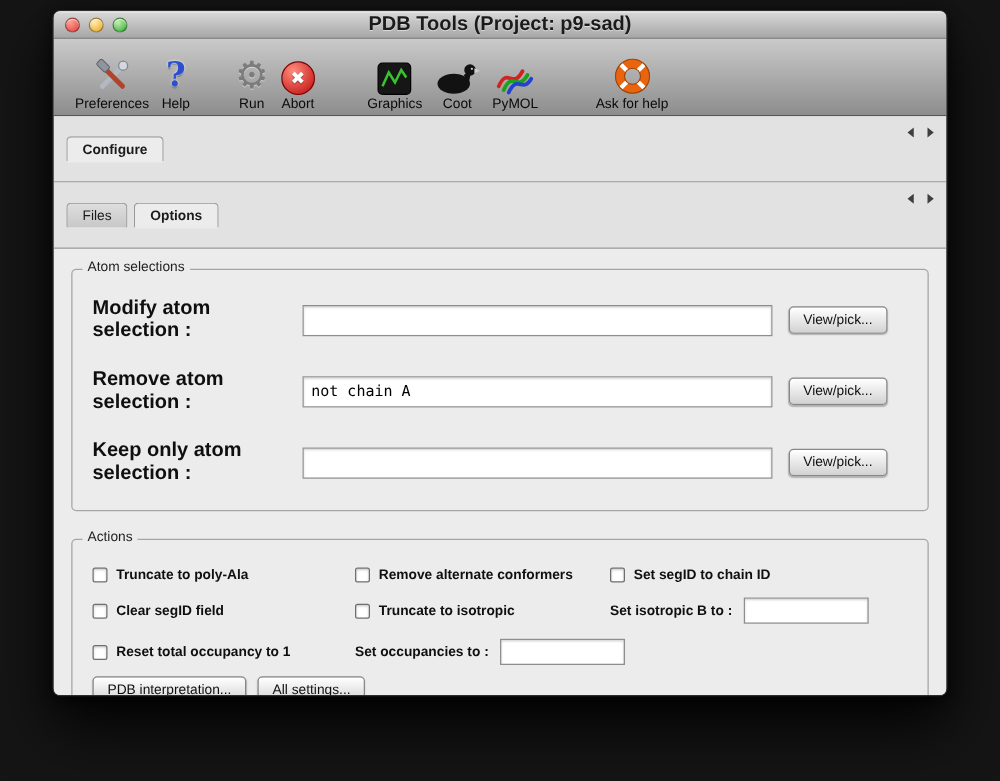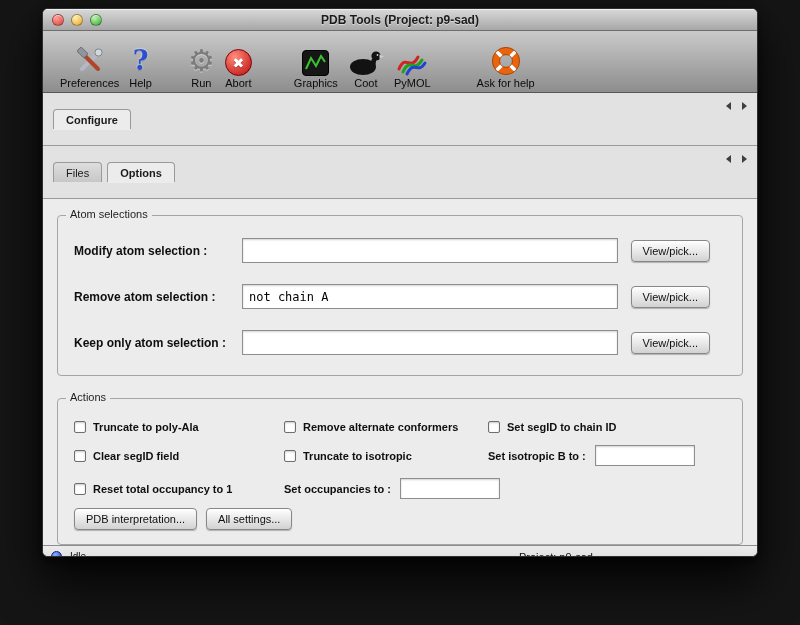--- a/index.html
+++ b/index.html
@@ -15,21 +15,21 @@
   }
 
   
   .titlebar {
     flex:0 0 22px; position:relative;
     background:linear-gradient(#d9d9d9,#a7a7a7);
     border-bottom:1px solid #6d6d6d;
     box-shadow:inset 0 1px 0 rgba(255,255,255,.6);
     display:flex; align-items:center; justify-content:center;
   }
-  .title { font-size:12px; font-weight:bold; color:#1b1b1b; text-shadow:0 1px 0 rgba(255,255,255,.5); }
+  .title { font-size:16px; font-weight:bold; color:#1b1b1b; text-shadow:0 1px 0 rgba(255,255,255,.5); }
   .lights { position:absolute; left:9px; top:5px; display:flex; gap:7px; }
   .light { width:12px; height:12px; border-radius:50%; border:1px solid rgba(0,0,0,.35); box-shadow:inset 0 1px 1px rgba(255,255,255,.65); }
   .light.red { background:radial-gradient(circle at 35% 30%, #ff9d94, #df4038); }
   .light.yellow { background:radial-gradient(circle at 35% 30%, #ffeeb0, #e7a41f); }
   .light.green { background:radial-gradient(circle at 35% 30%, #c0f2ae, #2fa82f); }
 
   
   .toolbar {
     flex:0 0 62px;
     background:linear-gradient(#cacaca,#8d8d8d);
@@ -71,21 +71,21 @@
   .content { flex:1; background:#ececec; padding:12px 14px 0; display:flex; flex-direction:column; }
   .groupbox { border:1px solid #a5a5a5; border-radius:4px; position:relative; padding:22px 16px 14px; }
   .groupbox .legend { position:absolute; top:-8px; left:8px; background:#ececec; padding:0 4px;
     font-size:11px; color:#1e1e1e; }
   .groupbox.selections { padding-right:32px; margin-top:4px; }
   .groupbox.actions { margin-top:22px; }
   .spacer { flex:1; }
 
   .sel-row { display:flex; align-items:center; margin-bottom:21px; }
   .sel-row:last-child { margin-bottom:6px; }
-  .sel-label { flex:0 0 168px; font-size:12px; font-weight:bold; color:#0f0f0f; }
+  .sel-label { flex:0 0 168px; font-size:16px; font-weight:bold; color:#0f0f0f; }
   .sel-input { flex:1; height:25px; border:1px solid #8e8e8e; background:#fff;
     font-family:"DejaVu Sans Mono", monospace; font-size:12px; padding:0 6px;
     box-shadow:inset 0 1px 2px rgba(0,0,0,.18); outline:none; }
   .btn { font-size:11px; color:#0f0f0f; padding:4px 11px; border:1px solid #878787; border-radius:4px;
     background:linear-gradient(#ffffff,#d2d2d2);
     box-shadow:0 1px 1px rgba(0,0,0,.25), inset 0 1px 0 #fff; cursor:default; font-family:inherit; white-space:nowrap; }
   .sel-btn { margin-left:13px; }
 
   .chk-grid { display:grid; grid-template-columns:198px 192px 1fr; row-gap:12px; column-gap:4px; align-items:center;gap:12px; }
   .chk { display:flex; align-items:center; gap:7px; cursor:default; }

